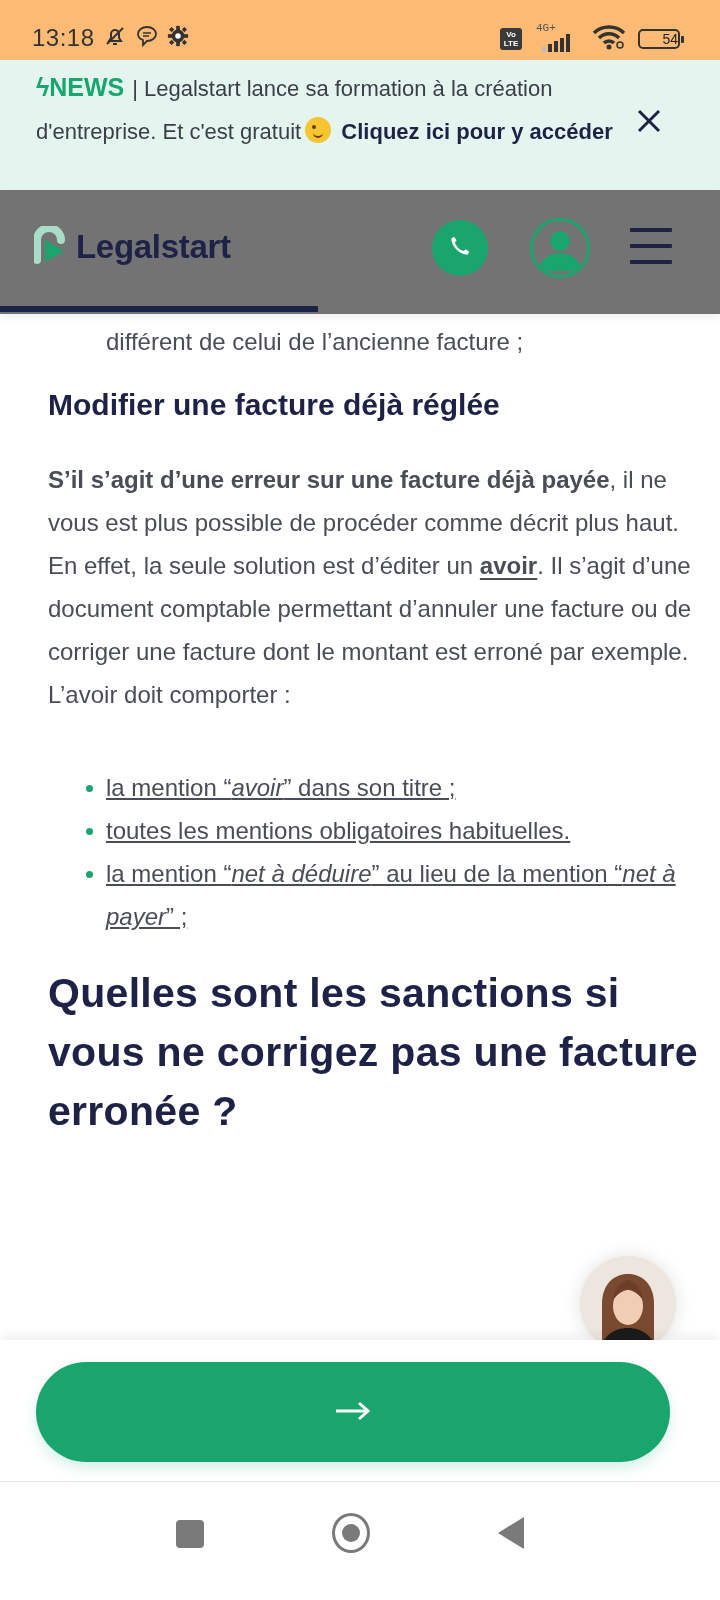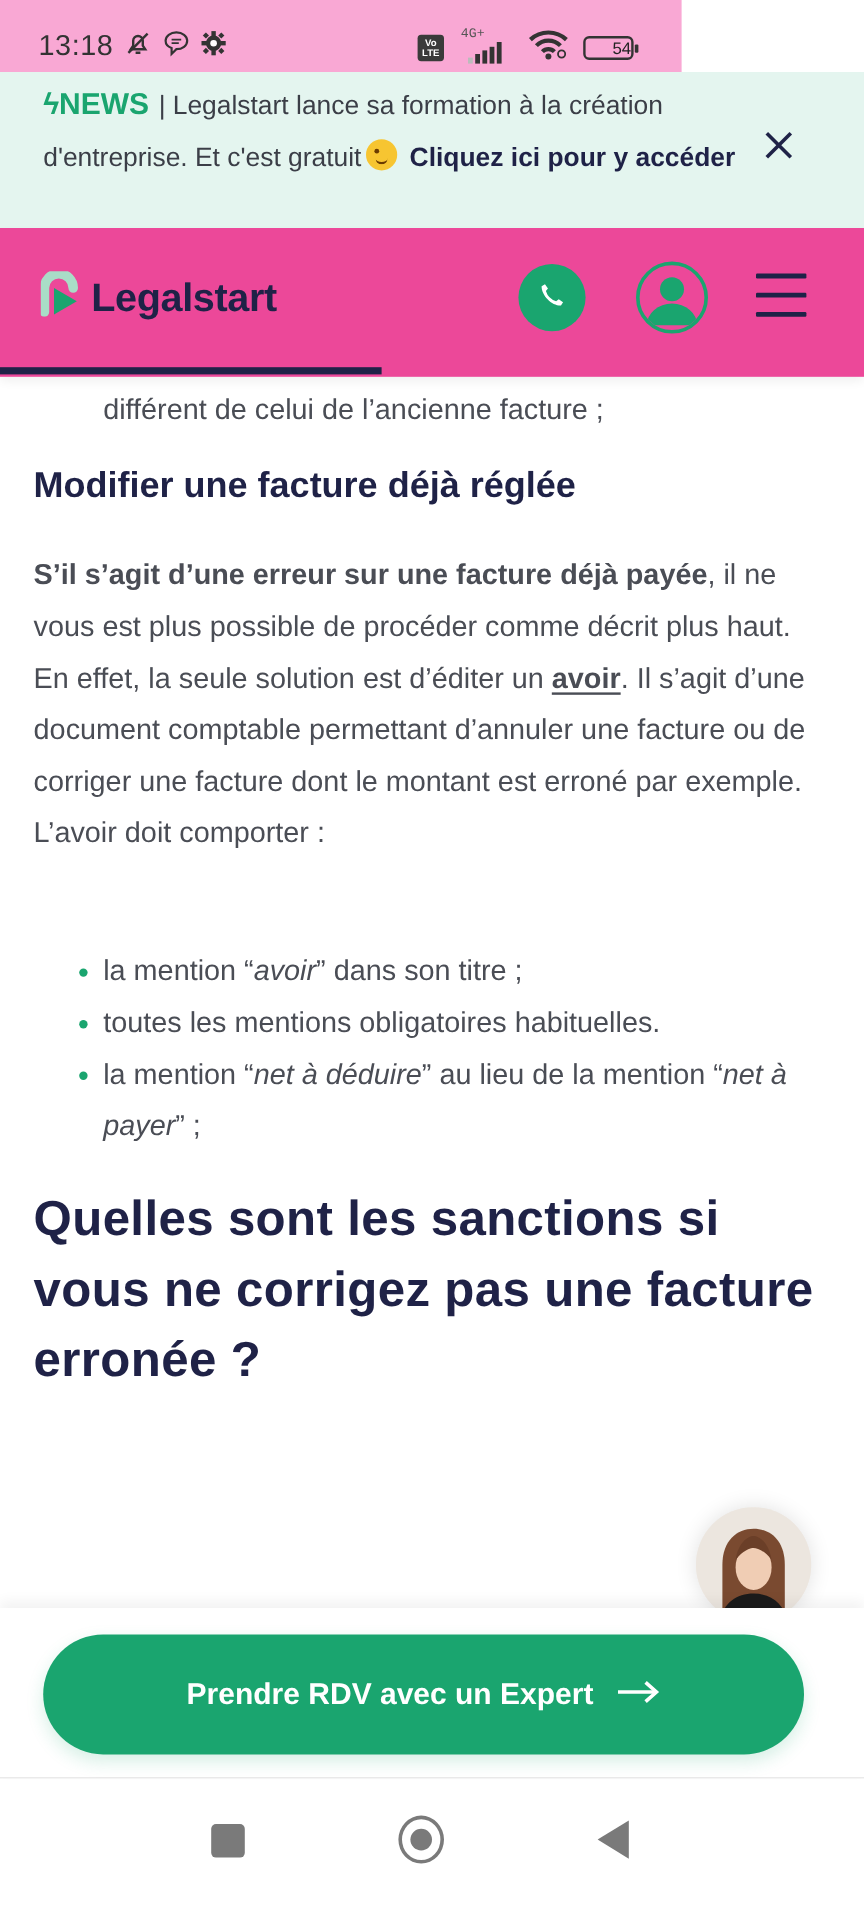--- a/index.html
+++ b/index.html
@@ -1,20 +1,20 @@
 <!DOCTYPE html>
 <html><head>
 <meta charset="utf-8">
 <style>
   * { box-sizing: border-box; margin: 0; padding: 0; }
   html, body { width: 720px; height: 1600px; overflow: hidden; background: #ffffff; }
   body { font-family: "Liberation Sans", sans-serif; color: #4a4d55; position: relative; }
 
   
-  .status-bar { position: absolute; top: 0; left: 0; width: 568px; height: 60px; background: #f9a8d4; }
+  .status-bar { position: absolute; top: 0; left: 0; width: 720px; height: 60px; background: #fdba74; }
   .status-left { position: absolute; left: 32px; top: 24px; display: flex; align-items: center; gap: 8px; color: #333; }
   .status-time { font-size: 24px; letter-spacing: 0.5px; }
   .status-right { position: absolute; right: 40px; top: 24px; display: flex; align-items: center; gap: 12px; color: #333; }
   .volte { background: #3a3a3a; color: #fff; font-size: 8px; font-weight: bold; line-height: 9px; padding: 2px 3px; border-radius: 3px; text-align: center; width: 22px; }
   .net { position: relative; width: 46px; height: 26px; font-family: Liberation Mono, monospace; }
   .net .lbl { position: absolute; left: 2px; top: -4px; font-size: 11px; color: #555; }
   .net .bars { position: absolute; left: 8px; bottom: 0; display: flex; align-items: flex-end; gap: 2px; }
   .net .bars span { width: 4px; background: #333; display: block; }
   .battery { width: 42px; height: 20px; border: 2px solid #333; border-radius: 5px; font-size: 14px; text-align: right; line-height: 16px; position: relative; color: #222; }
   .battery::after { content: ""; position: absolute; right: -6px; top: 5px; width: 3px; height: 7px; background: #333; border-radius: 1px; }
@@ -24,31 +24,31 @@
   .news-text { position: absolute; left: 36px; top: 6px; width: 600px; font-size: 22px; line-height: 43px; color: #3b3e47; }
   .news-tag { color: #1aa56f; font-weight: bold; font-size: 25px; }
   .news-sep { color: #3b3e47; margin: 0 6px 0 8px; }
   .news-cta { font-weight: bold; color: #1f2247; }
   .emoji { display: inline-block; width: 26px; height: 26px; border-radius: 50%; background: #f7c531; vertical-align: -4px; position: relative; margin: 0 4px; }
   .emoji::before { content: ""; position: absolute; left: 7px; top: 8px; width: 4px; height: 4px; background: #6b3b00; border-radius: 50%; }
   .emoji::after { content: ""; position: absolute; left: 8px; top: 15px; width: 10px; height: 4px; border-bottom: 2px solid #6b3b00; border-radius: 0 0 6px 6px; }
   .news-close { position: absolute; right: 56px; top: 46px; width: 30px; height: 30px; }
 
   
-  .header { position: absolute; top: 190px; left: 0; width: 720px; height: 124px; background: #ec4899; box-shadow: 0 4px 8px rgba(0,0,0,0.06); }
+  .header { position: absolute; top: 190px; left: 0; width: 720px; height: 124px; background: #737373; box-shadow: 0 4px 8px rgba(0,0,0,0.06); }
   .logo { position: absolute; left: 34px; top: 36px; display: flex; align-items: center; gap: 8px; }
   .logo-text { font-size: 33px; font-weight: bold; color: #1f2247; letter-spacing: -0.3px; }
   .phone-btn { position: absolute; left: 432px; top: 30px; width: 56px; height: 56px; border-radius: 50%; background: #1aa56f; display: flex; align-items: center; justify-content: center; }
   .user-btn { position: absolute; left: 530px; top: 28px; width: 60px; height: 60px; border-radius: 50%; border: 3px solid #1aa56f; overflow: hidden; }
   .menu-btn { position: absolute; left: 630px; top: 38px; width: 42px; height: 36px; display: flex; flex-direction: column; justify-content: space-between; }
   .menu-btn span { display: block; height: 4px; background: #1f2247; border-radius: 1px; }
   .progress { position: absolute; left: 0; top: 116px; width: 318px; height: 6px; background: #1f2247; }
 
   
-  .content { position: absolute; left: 28px; top: 320px; width: 650px; }
+  .content { position: absolute; left: 48px; top: 320px; width: 650px; }
   .txt { font-size: 24px; line-height: 43px; color: #4a4d55; }
   ul.bl { list-style: none; }
   ul.bl li { position: relative; padding-left: 58px; font-size: 24px; line-height: 43px; color: #4a4d55; }
   ul.bl li.bullet::before { content: ""; position: absolute; left: 38px; top: 19px; width: 7px; height: 7px; border-radius: 50%; background: #1aa56f; }
   .lnk { font-weight: bold; text-decoration: underline; text-underline-offset: 4px; color: #4a4d55; }
   .h3 { font-size: 30px; font-weight: bold; color: #1f2247; line-height: 40px; }
   .h2 { font-size: 41px; font-weight: bold; color: #1f2247; line-height: 59px; letter-spacing: 0.3px; }
   b.strong { color: #4a4d55; }
 
   
@@ -176,42 +176,41 @@
   <ul class="bl">
     <li><span>différent de celui de l’ancienne facture ;</span></li>
   </ul>
 
   <div class="h3" style="margin-top:22px;">Modifier une facture déjà réglée</div>
 
   <p class="txt" style="margin-top:33px;">
     <b class="strong">S’il s’agit d’une erreur sur une facture déjà payée</b><span>, il ne vous est plus possible de procéder comme décrit plus haut. En effet, la seule solution est d’éditer un </span><a class="lnk">avoir</a><span>. Il s’agit d’une document comptable permettant d’annuler une facture ou de corriger une facture dont le montant est erroné par exemple. L’avoir doit comporter :</span>
   </p>
 
-  <ul class="bl" style="margin-top:72px;">
+  <ul class="bl" style="margin-top:50px;text-decoration:underline;">
     <li class="bullet"><span>la mention “</span><i>avoir</i><span>” dans son titre ;</span></li>
     <li class="bullet"><span>toutes les mentions obligatoires habituelles.</span></li>
     <li class="bullet"><span>la mention  “</span><i>net à déduire</i><span>” au lieu de la mention “</span><i>net à payer</i><span>” ;</span></li>
   </ul>
 
   <h2 class="h2" style="margin-top:26px;">Quelles sont les sanctions si vous ne corrigez pas une facture erronée ?</h2>
 </div>
 
 <div class="advisor">
   <svg width="96" height="96" viewBox="0 0 96 96">
     <rect width="96" height="96" fill="#ece6df"></rect>
     <path d="M22 96V48c0-20 12-30 26-30s26 10 26 30v48z" fill="#7a4a30"></path>
     <ellipse cx="48" cy="50" rx="15" ry="19" fill="#f0cdb4"></ellipse>
     <path d="M33 44c2-14 10-20 15-20s13 6 15 20c-6-8-12-10-15-10s-9 2-15 10z" fill="#6b3f28"></path>
     <path d="M20 96c2-16 14-24 28-24s26 8 28 24z" fill="#1b1b1b"></path>
   </svg>
 </div>
 
 <div class="cta-wrap">
   <div class="cta">
-    <span>Prendre RDV avec un Expert</span>
     <span>
       <svg width="38" height="20" viewBox="0 0 38 20">
           <line x1="2" y1="10" x2="34" y2="10" stroke="#fff" stroke-width="3"></line>
           <path d="M25 2l9 8-9 8" fill="none" stroke="#fff" stroke-width="3"></path>
         </svg>
     </span>
   </div>
 </div>
 
 <div class="navbar">

